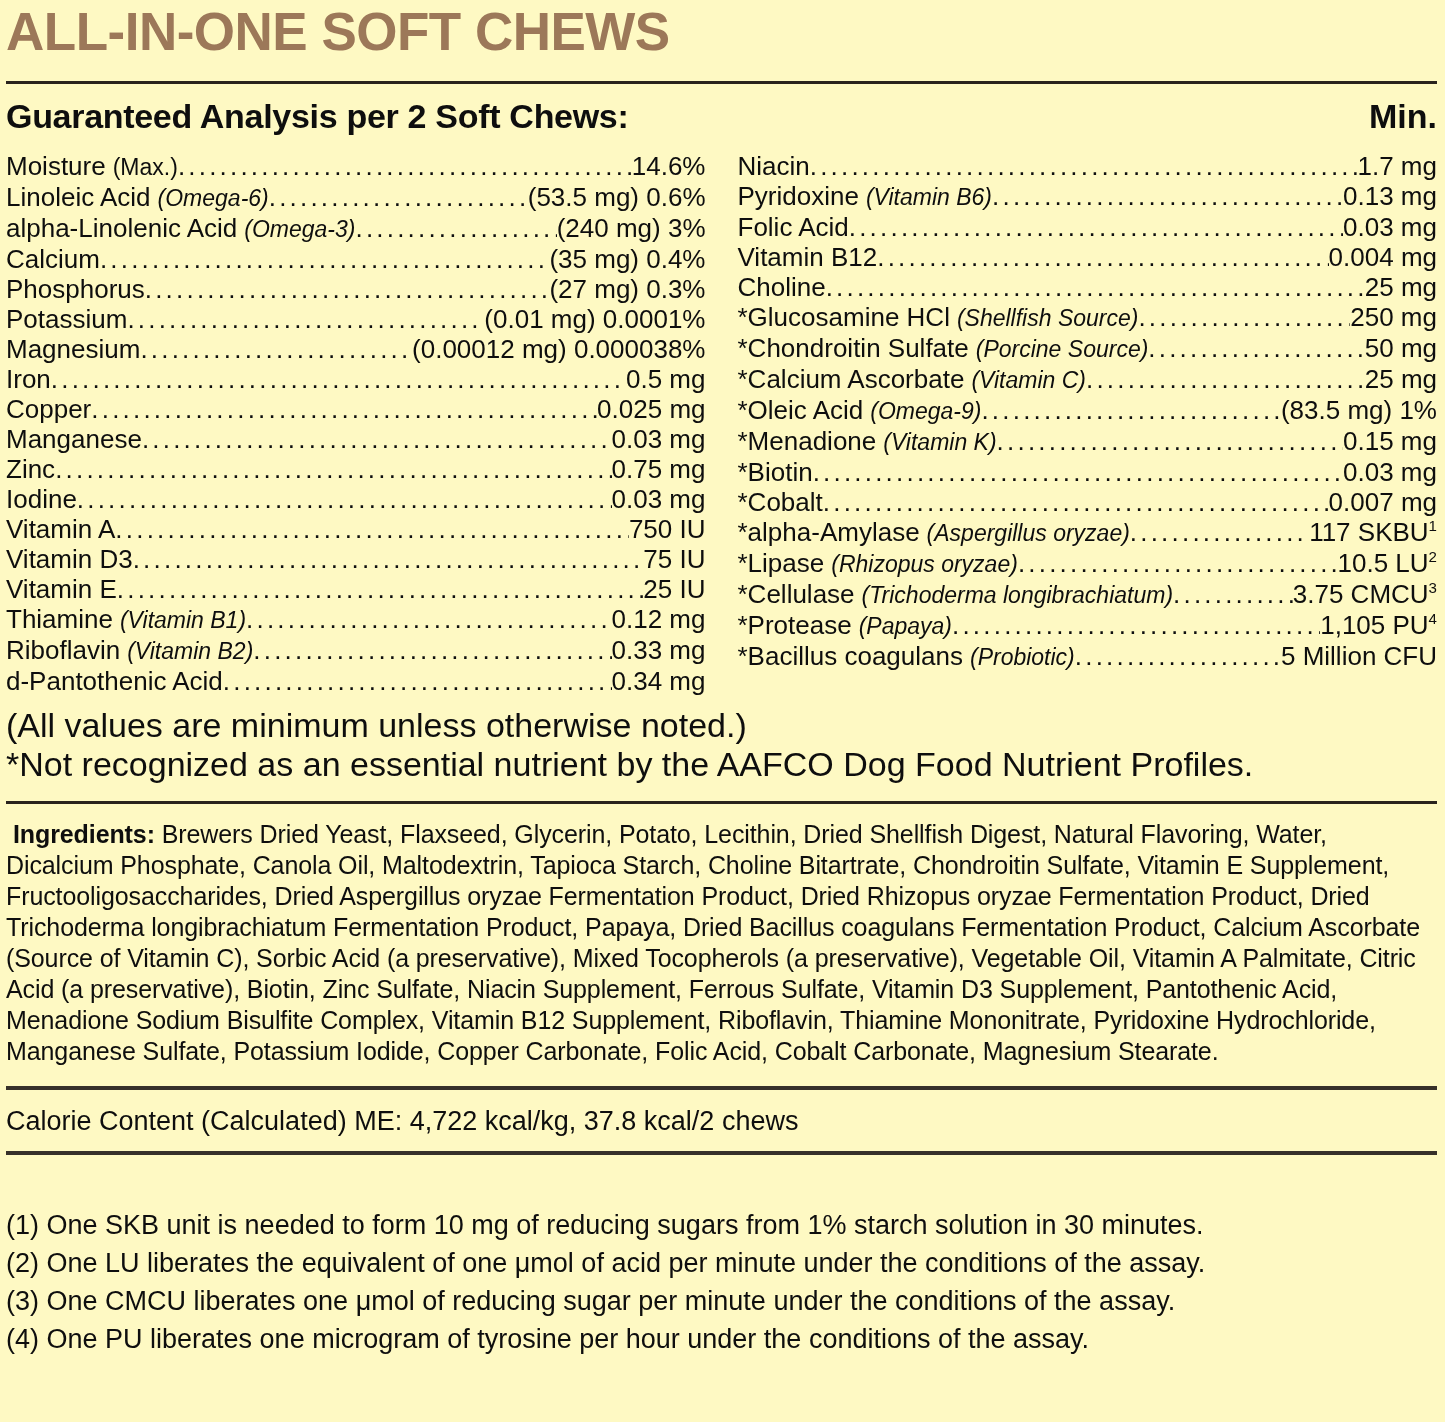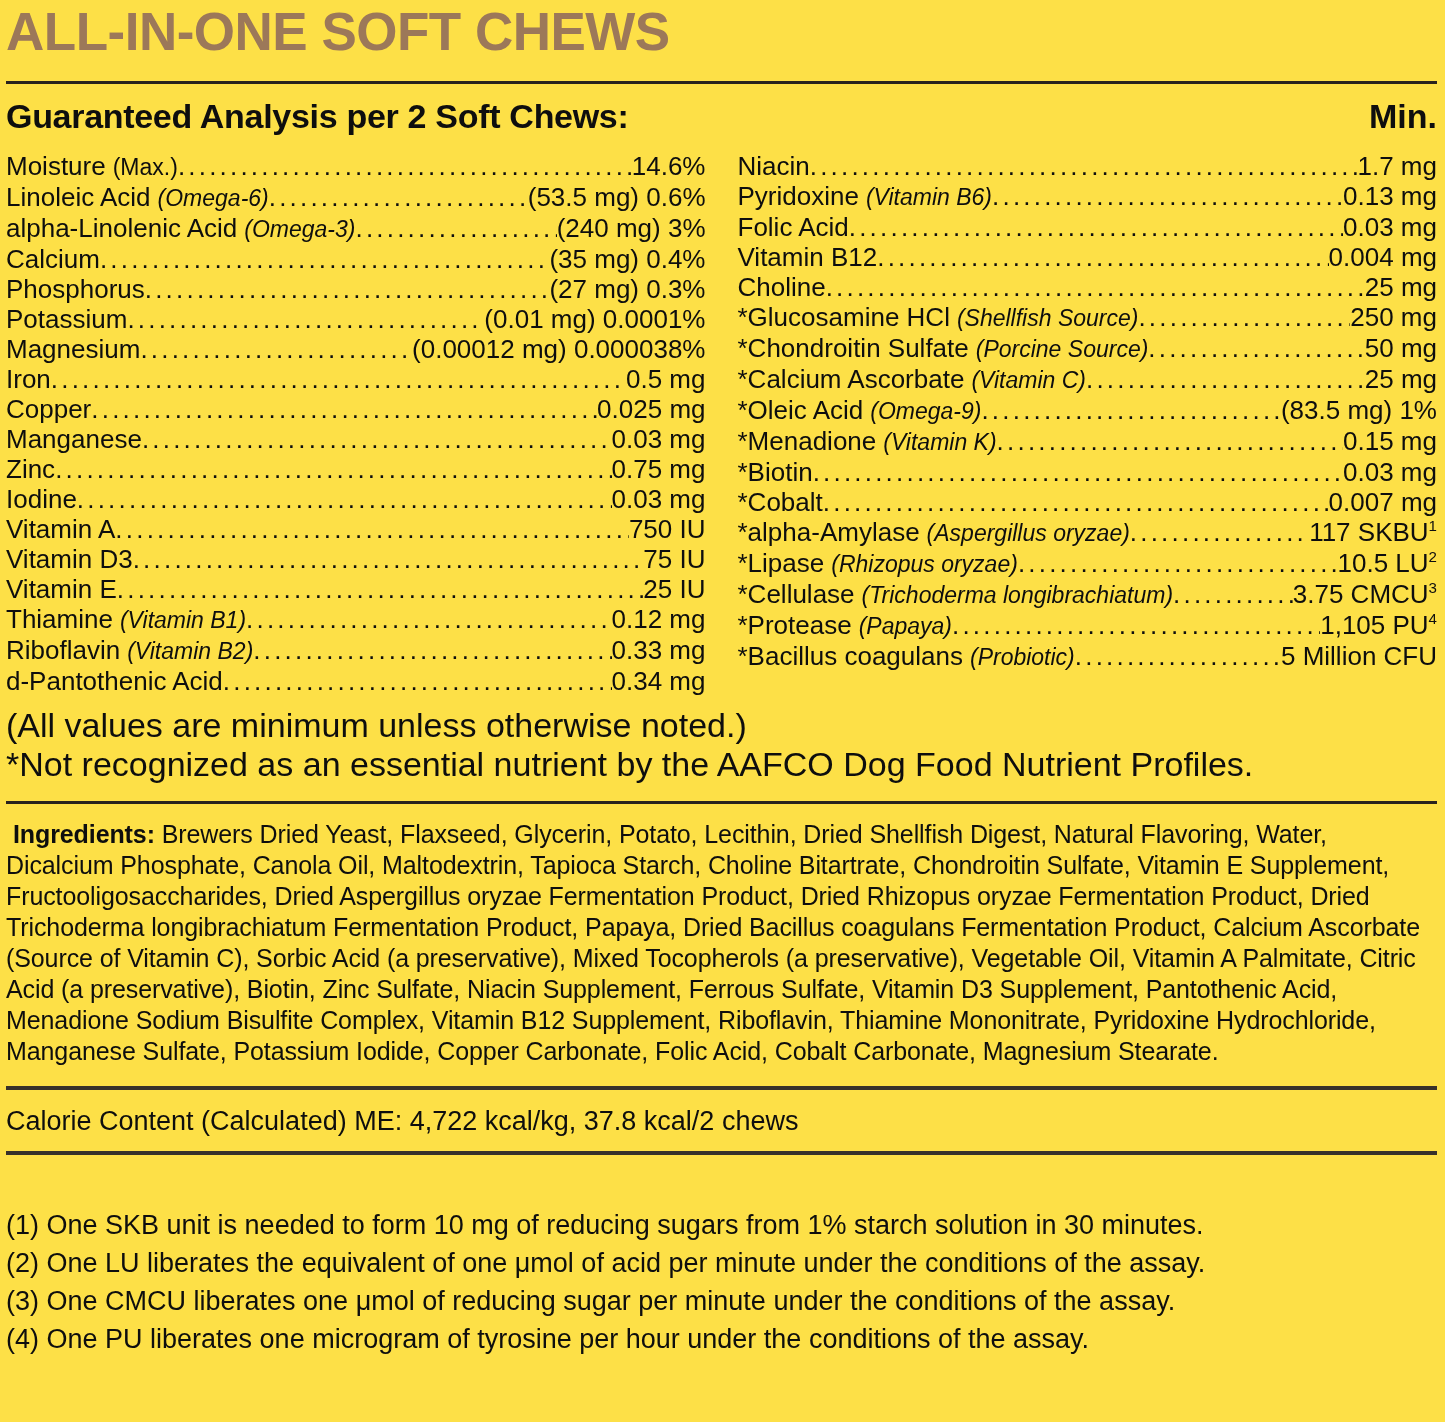--- a/index.html
+++ b/index.html
@@ -5,21 +5,21 @@
   * { box-sizing: border-box; }
   html, body { margin: 0; padding: 0; background: #ffffff; }
   body {
     font-family: "Liberation Sans", sans-serif;
     color: #0e0e0e;
     -webkit-font-smoothing: antialiased;
   }
   .sheet {
     width: 1445px;
     height: 1422px;
-    background: #fde047;
+    background: #fef9c3;
     padding: 4px 8px 0 6px;
     overflow: hidden;
   }
   .title {
     margin: 0;
     font-size: 53px;
     line-height: 1.05;
     font-weight: bold;
     letter-spacing: -0.5px;
     color: var(--title-color, #9c7859);

